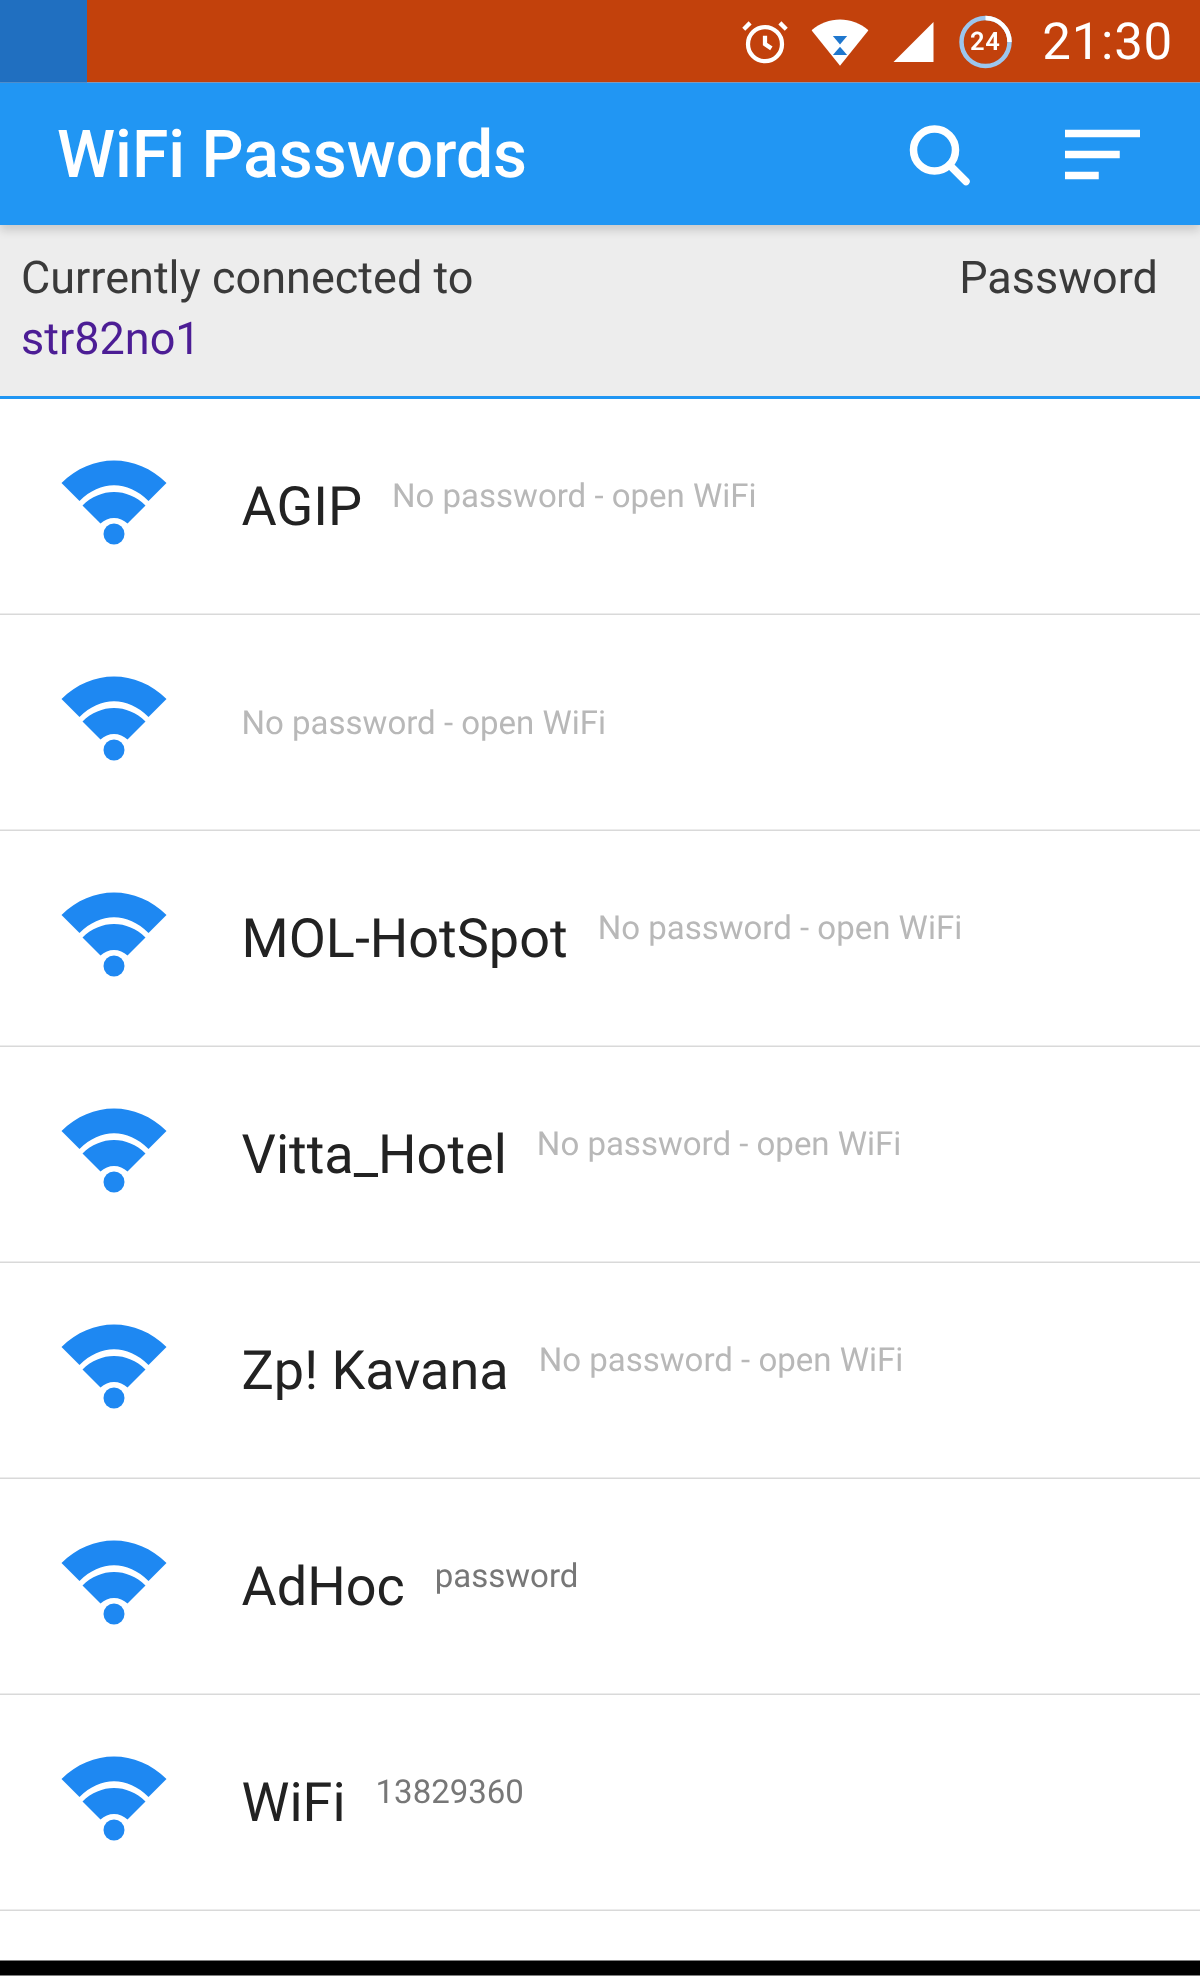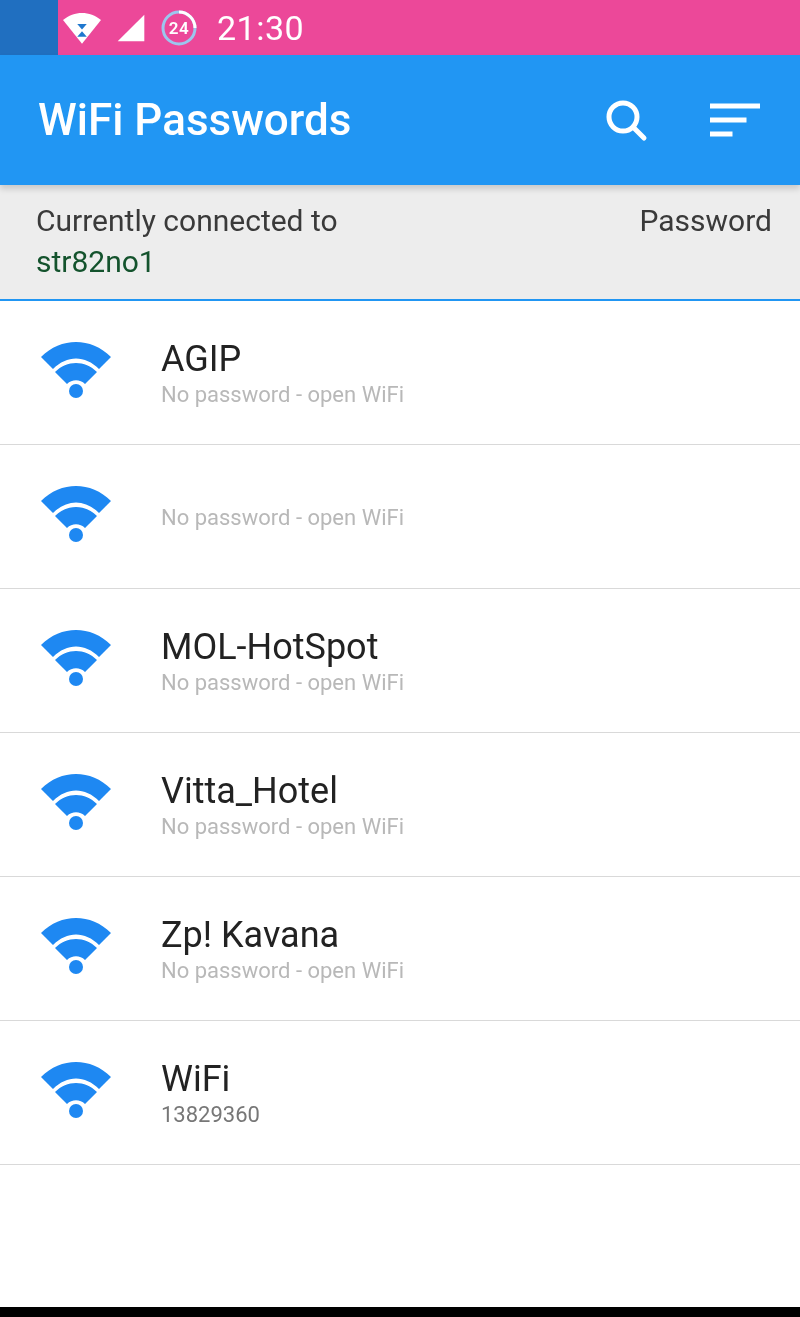--- a/index.html
+++ b/index.html
@@ -1,78 +1,78 @@
 <!DOCTYPE html>
 <html><head>
 <meta charset="utf-8">
 <style>
   * { box-sizing: border-box; margin: 0; padding: 0; }
   html, body { width: 800px; height: 1317px; font-family: Roboto, "Helvetica Neue", Arial, sans-serif; background: #fff; overflow: hidden; }
 
   .status-bar {
     height: 55px;
-    background: #ec4899;
+    background: #c2410c;
     display: flex;
     align-items: center;
+    justify-content: flex-end;
     padding: 0 18px 0 0;
     color: #fff;
     font-size: 34px;
     font-weight: 400;
     letter-spacing: 0.5px;
-    margin-left: 15px;
   }
   .status-bar .status-left-strip {
     position: absolute;
     left: 0;
     top: 0;
     width: 58px;
     height: 55px;
     background: #206fc0;
   }
   .status-icons { display: flex; align-items: center; gap: 14px; }
   .status-icons svg { display: block; }
 
   .app-bar {
-    height: 130px;
+    height: 95px;
     background: #2196f3;
     display: flex;
     align-items: center;
     padding: 0 28px 0 38px;
     color: #fff;
     box-shadow: 0 4px 6px rgba(0,0,0,0.15);
     position: relative;
     z-index: 2;
   }
   .app-title { font-size: 44px; font-weight: 500; flex: 1; }
   .app-actions { display: flex; align-items: center; gap: 60px; padding-right: 12px;}
   .app-actions svg { display: block; }
 
   .current-panel {
     background: #ededed;
     border-bottom: 2px solid #2196f3;
-    padding: 18px 28px 20px 36px;
+    padding: 18px 28px 20px 14px;
     display: flex;
     justify-content: space-between;
   }
   .current-panel .col { display: flex; flex-direction: column; gap: 6px; }
   .current-panel .label { font-size: 30px; color: #3a3a3a; }
-  .current-panel .value { font-size: 30px; color: #14532d; }
+  .current-panel .value { font-size: 30px; color: #4c1d95; }
   .current-panel .col.right { text-align: right; align-items: flex-end; }
 
   .list {  }
   .list-item {
     display: flex;
     align-items: center;
     padding: 22px 0 22px 36px;
     border-bottom: 1px solid #d9d9d9;
     min-height: 144px;
   }
   .list-item:first-child { border-top: none; }
   .wifi-icon { width: 80px; height: 80px; margin-right: 45px; flex-shrink: 0; }
-  .item-text { display: flex; flex-direction: column; gap: 0; }
+  .item-text { display: flex; flex-direction: row; gap: 20px; }
   .ssid { font-size: 36px; color: #222; font-weight: 400; }
   .pwd { font-size: 22px; color: #b8b8b8; margin-top: 2px;}
   .pwd.has { color: #777; }
 
   .nav-bar {
     position: absolute;
     bottom: 0;
     left: 0;
     right: 0;
     height: 10px;
@@ -206,19 +206,31 @@
     </div>
     </div>
     <div class="list-item">
     <span>
 <svg class="wifi-icon" viewBox="0 0 80 64">
   <path d="M5 18 C25 -2 55 -2 75 18 L63 30 C49 16 31 16 17 30 Z" fill="#1e88f2"></path>
   <path d="M19 33 C31 21 49 21 61 33 L49 45 C44 40 36 40 31 45 Z" fill="#1e88f2"></path>
   <circle cx="40" cy="52" r="7" fill="#1e88f2"></circle>
 </svg></span>
     <div class="item-text">
+      <div class="ssid">AdHoc</div>
+      <div class="pwd has">password</div>
+    </div>
+    </div>
+    <div class="list-item">
+    <span>
+<svg class="wifi-icon" viewBox="0 0 80 64">
+  <path d="M5 18 C25 -2 55 -2 75 18 L63 30 C49 16 31 16 17 30 Z" fill="#1e88f2"></path>
+  <path d="M19 33 C31 21 49 21 61 33 L49 45 C44 40 36 40 31 45 Z" fill="#1e88f2"></path>
+  <circle cx="40" cy="52" r="7" fill="#1e88f2"></circle>
+</svg></span>
+    <div class="item-text">
       <div class="ssid">WiFi</div>
       <div class="pwd has">13829360</div>
     </div>
     </div>
   </div>
 
 <div class="nav-bar"></div>
 
 </body></html>

